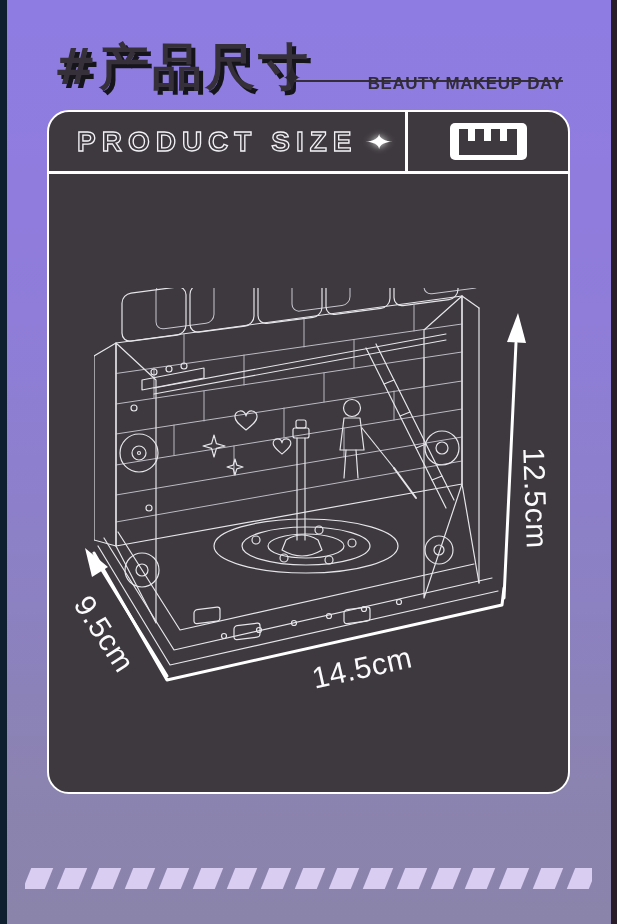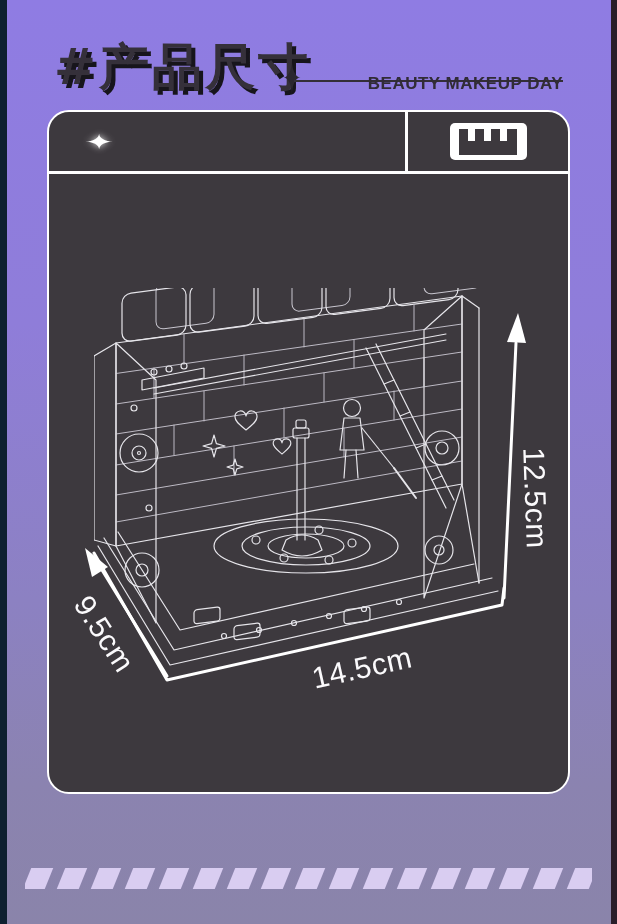--- a/index.html
+++ b/index.html
@@ -92,20 +92,21 @@
   <div class="edge edge-right"></div>
 
   <div class="hashtag-title">#产品尺寸</div>
   <span class="title-sparkle">✦</span>
   <div class="brand-rule"></div>
   <div class="brand-text">BEAUTY MAKEUP DAY</div>
 
   <div class="panel">
     <div class="panel-header">
       <div class="panel-title-cell">
+        <span class="panel-title">PRODUCT SIZE</span>
         <span class="panel-title-sparkle">✦</span>
       </div>
       <div class="panel-icon-cell">
         <div class="ruler-box">
           <svg width="58" height="26" viewBox="0 0 58 26">
             <path d="M0,26 L0,0 L9,0 L9,12 L16,12 L16,0 L25,0 L25,12 L32,12 L32,0 L41,0 L41,12 L48,12 L48,0 L58,0 L58,26 Z" fill="#3d393e"></path>
           </svg>
         </div>
       </div>
     </div>

